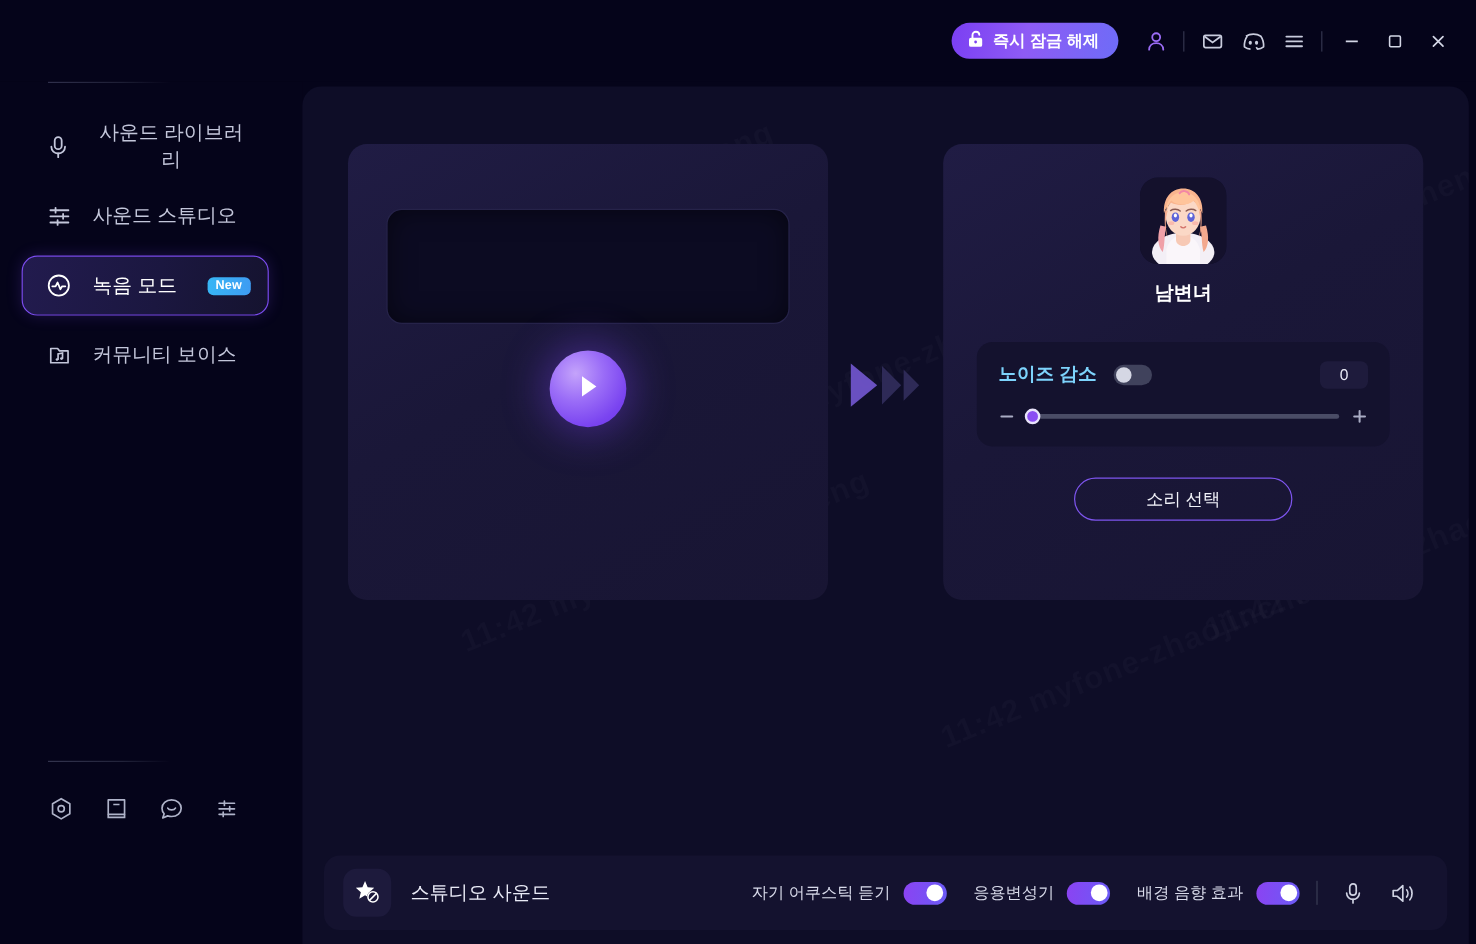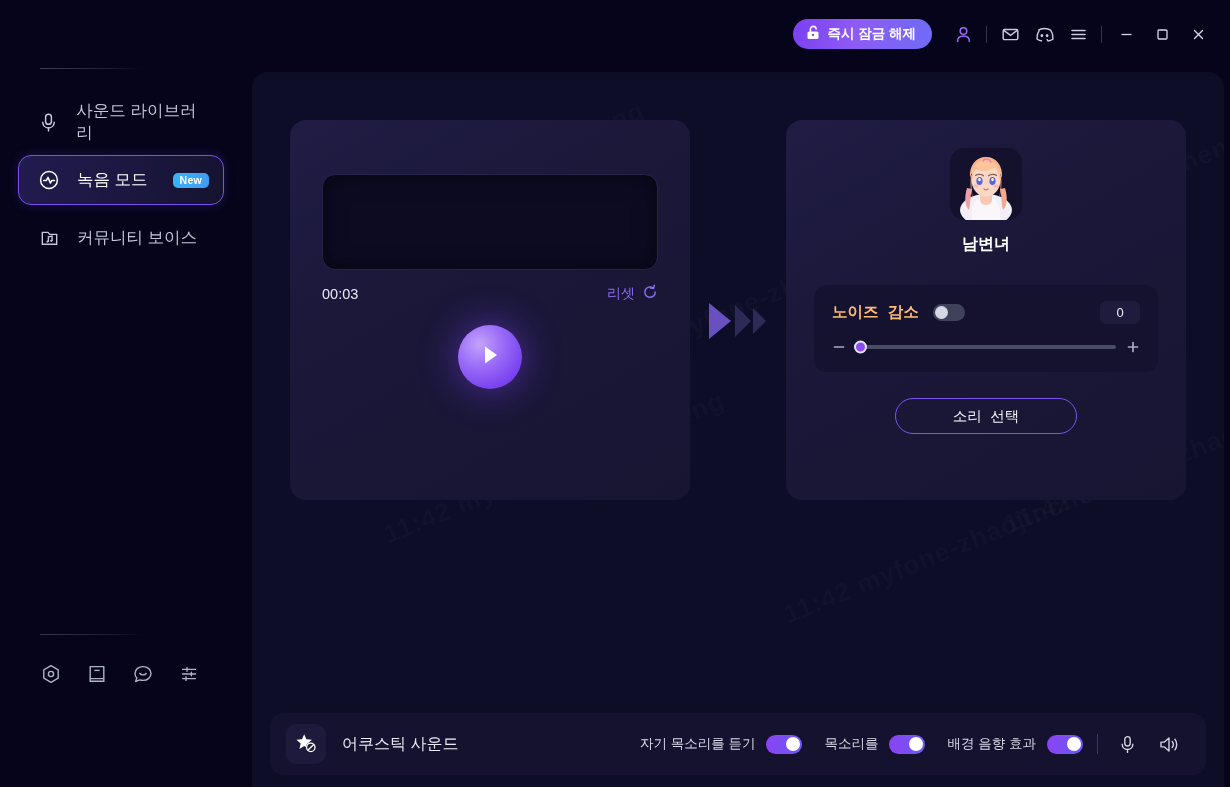--- a/index.html
+++ b/index.html
@@ -58,21 +58,21 @@
     width: 252px; flex: 0 0 252px;
     background: #05041A;
     display: flex; flex-direction: column;
     padding-top: 0px;
     position: relative;
   }
   .side-divider {
     height: 1px; margin: 0 110px 0 40px;
     background: linear-gradient(90deg, #3A3B58 0%, #23243B 60%, rgba(35,36,59,0) 100%);
   }
-  .nav { margin-top: 28px; display: flex; flex-direction: column; gap: 8px; }
+  .nav { margin-top: 28px; display: flex; flex-direction: column; gap: 8px; text-align: center; }
   .nav-item {
     position: relative; display: flex; align-items: center; gap: 16px;
     height: 50px; margin: 0 28px 0 18px; padding: 0 14px 0 18px;
     border-radius: 13px; cursor: pointer;
     color: #C3C6DA; font-size: 16.5px;
     border: 1px solid transparent;
   }
   .nav-item .nic { width: 24px; display:flex; align-items:center; justify-content:center; color:#C3C6DA; }
   .nav-item.active {
     background: linear-gradient(100deg, #221B4E 0%, #1B1740 55%, #15132F 100%);
@@ -157,21 +157,21 @@
     width: 72px; height: 72px; border-radius: 15px; overflow: hidden;
     background: #12102B; position: relative;
   }
   .voice-name { color: #fff; font-size: 16px; font-weight: bold; margin-top: 14px; }
 
   .nr-panel {
     margin-top: 30px; background: #14122E; border-radius: 13px;
     padding: 16px 18px 18px; position: relative; z-index: 2;
   }
   .nr-top { display: flex; align-items: center; }
-  .nr-label { color: #fdba74; font-size: 15.5px; font-weight: bold; font-family: Liberation Mono, monospace; }
+  .nr-label { color: #7dd3fc; font-size: 15.5px; font-weight: bold; }
   .toggle {
     width: 32px; height: 17px; border-radius: 9px; background: #40425C;
     margin-left: 14px; position: relative; cursor: pointer;
   }
   .toggle .knob {
     position: absolute; top: 2px; left: 2px; width: 13px; height: 13px;
     border-radius: 50%; background: #D5D7E4;
   }
   .nr-value {
     margin-left: auto; min-width: 40px; height: 23px; border-radius: 6px;
@@ -183,21 +183,21 @@
   .track { flex: 1; height: 4px; background: #4A4C66; border-radius: 2px; position: relative; }
   .thumb {
     position: absolute; left: 0; top: 50%; transform: translate(-2px,-50%);
     width: 13px; height: 13px; border-radius: 50%;
     background: #8A4DF3; border: 2px solid #E8E3FB; cursor: pointer;
   }
   .pick-btn {
     display: block; margin: 26px auto 0; width: 182px; height: 36px;
     border-radius: 18px; background: transparent; border: 1px solid #7E55EE;
     color: #F2F3FA; font-size: 14.5px; cursor: pointer; position: relative; z-index: 2;
-    font-family: Liberation Mono, monospace;
+    font-family: Liberation Sans, sans-serif;
   }
 
   .start-btn {
     margin-top: 72px; width: 260px; height: 48px; border-radius: 10px; border: none;
     background: linear-gradient(96deg, #8A3CF0 0%, #7A46F4 40%, #4B46F6 100%);
     color: #fff; font-size: 17px; font-weight: bold; cursor: pointer;
     position: relative; z-index: 2; font-family: inherit;
   }
 
   
@@ -302,20 +302,29 @@
               <rect x="7.6" y="2.3" width="5.8" height="10" rx="2.9"></rect>
               <path d="M4.8 10.2 C4.8 13.6 7.3 15.9 10.5 15.9 C13.7 15.9 16.2 13.6 16.2 10.2" stroke-linecap="round"></path>
               <path d="M10.5 15.9 V19" stroke-linecap="round"></path>
             </svg>
           </span>
           <span>사운드 라이브러리</span>
         </div>
 
 
 
+        <div class="nav-item">
+          <span class="nic">
+            <svg width="21" height="21" viewBox="0 0 21 21" fill="none" stroke="currentColor" stroke-width="1.5" stroke-linecap="round">
+              <path d="M3 5.2 H18 M3 15.4 H18 M3 10.3 H18"></path>
+              <path d="M7.3 3.2 V7.2 M13.6 8.3 V12.3 M9 13.4 V17.4"></path>
+            </svg>
+          </span>
+          <span>사운드 스튜디오</span>
+        </div>
 
         <div class="nav-item active">
           <span class="nic">
             <svg width="22" height="22" viewBox="0 0 22 22" fill="none" stroke="currentColor" stroke-width="1.5">
               <circle cx="11" cy="11" r="8.4"></circle>
               <path d="M5.6 11.6 L8.3 11.6 L10 8.4 L12.3 14 L13.8 11.6 L16.4 11.6" stroke-linecap="round" stroke-linejoin="round"></path>
             </svg>
           </span>
           <span>녹음 모드</span>
           <span class="badge-new">New</span>
@@ -536,32 +545,20 @@
               <div class="wb" style="height: 43.9111px; background: rgb(26, 167, 240);"></div>
               <div class="wb" style="height: 18.5778px; background: rgb(26, 167, 240);"></div>
               <div class="wb" style="height: 30.4px; background: rgb(26, 167, 240);"></div>
               <div class="wb" style="height: 16.8889px; background: rgb(26, 167, 240);"></div>
               <div class="wb" style="height: 37.1556px; background: rgb(26, 167, 240);"></div>
               <div class="wb" style="height: 23.6444px; background: rgb(26, 167, 240);"></div>
               <div class="wb" style="height: 13.5111px; background: rgb(26, 167, 240);"></div>
               <div class="wb" style="height: 28.7111px; background: rgb(26, 167, 240);"></div>
             </div>
 
-          <div class="wave-meta">
-            <div class="time">00:03</div>
-            <div class="reset">
-              <span>리셋</span>
-              <span>
-                <svg width="16" height="16" viewBox="0 0 16 16" fill="none" stroke="currentColor" stroke-width="1.5" stroke-linecap="round">
-                  <path d="M13.2 8 A5.2 5.2 0 1 1 11 3.9"></path>
-                  <path d="M12.3 1.3 L11.6 4.5 L8.4 4.1"></path>
-                </svg>
-              </span>
-            </div>
-          </div>
 
           <div class="play-wrap">
             <div class="play-btn">
               <span>
                 <svg width="24" height="26" viewBox="0 0 24 26">
                   <path d="M7 4.6 L19 13 L7 21.4 Z" fill="#ffffff"></path>
                 </svg>
               </span>
             </div>
           </div>
@@ -639,34 +636,34 @@
       <div class="bottombar">
         <div class="sound-chip">
           <div class="sound-ico">
             <svg width="26" height="26" viewBox="0 0 26 26" fill="none">
               <path d="M11.2 3.2 L13.4 8.3 L18.9 8.8 L14.7 12.5 L16 17.9 L11.2 15 L6.4 17.9 L7.7 12.5 L3.5 8.8 L9 8.3 Z" fill="#ffffff"></path>
               <circle cx="17.8" cy="16.4" r="5" fill="#1D1A3C"></circle>
               <circle cx="17.8" cy="16.4" r="4.2" fill="none" stroke="#ffffff" stroke-width="1.3"></circle>
               <path d="M14.9 19.3 L20.7 13.5" stroke="#ffffff" stroke-width="1.3" stroke-linecap="round"></path>
             </svg>
           </div>
-          <div class="sound-label">어쿠스틱 사운드</div>
+          <div class="sound-label">스튜디오 사운드</div>
         </div>
 
         <div class="bb-spacer"></div>
 
         <div class="bb-group">
-          <span class="bb-text">자기 목소리를 듣기</span>
+          <span class="bb-text">자기 어쿠스틱 듣기</span>
           <div class="bb-toggle">
               <div class="knob"></div>
             </div>
         </div>
         <div class="gap22"></div>
         <div class="bb-group">
-          <span class="bb-text">목소리를</span>
+          <span class="bb-text">응용변성기</span>
           <div class="bb-toggle">
               <div class="knob"></div>
             </div>
         </div>
         <div class="gap22"></div>
         <div class="bb-group">
           <span class="bb-text">배경 음향 효과</span>
           <div class="bb-toggle">
               <div class="knob"></div>
             </div>

